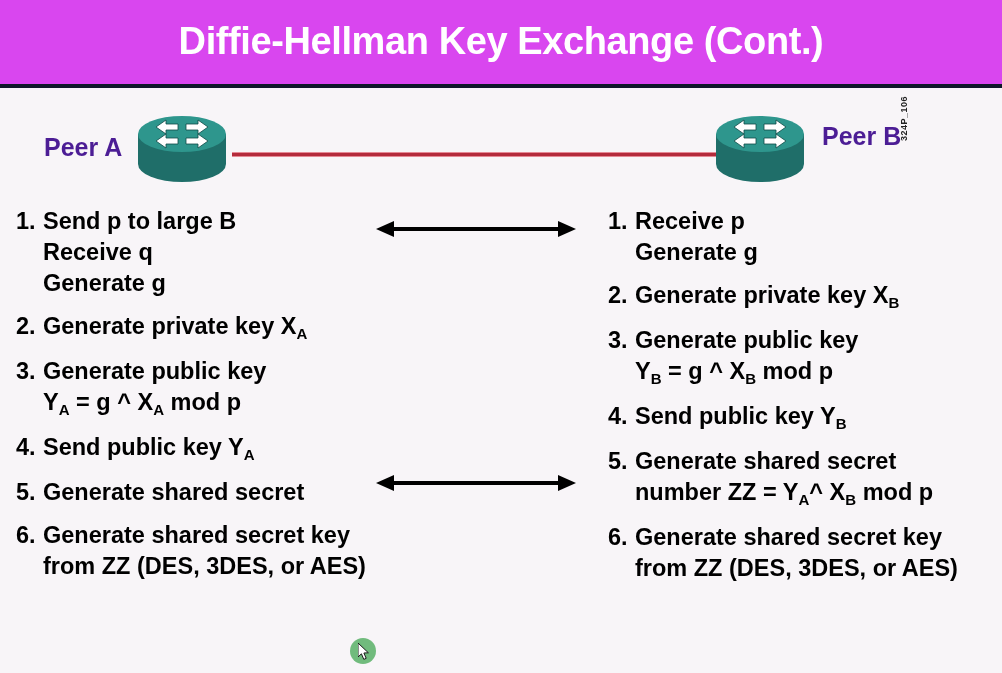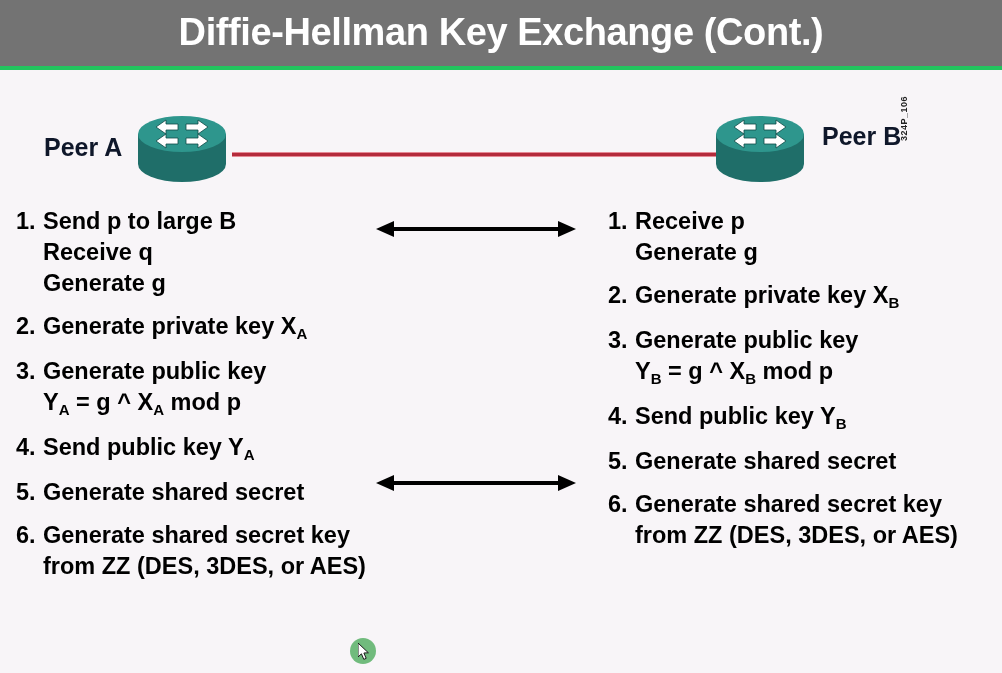--- a/index.html
+++ b/index.html
@@ -13,42 +13,42 @@
     font-family: "Liberation Sans", sans-serif;
     overflow: hidden;
     position: relative;
   }
 
   
   .header {
     position: absolute;
     left: 0; top: 0;
     width: 1002px;
-    height: 70px;
-    background: #737373;
-    border-bottom: 4px solid #22c55e;
+    height: 88px;
+    background: #d946ef;
+    border-bottom: 4px solid #0f172a;
     box-sizing: border-box;
   }
   .header-title {
     position: absolute;
     left: 0; top: 50%;
     transform: translateY(-52%);
     width: 1002px;
     text-align: center;
     color: #ffffff;
     font-size: 38px;
     font-weight: bold;
     letter-spacing: -0.4px;
     white-space: nowrap;
   }
   .peer-label {
     position: absolute;
     font-size: 25px;
     font-weight: bold;
-    color: #0f172a;
+    color: #4c1d95;
     white-space: nowrap;
   }
   .peer-a-label { left: 44px; top: 133px; }
   .peer-b-label { left: 822px; top: 122px; }
 
   .link-line {
     position: absolute;
     left: 232px;
     top: 152px;
     width: 484px;
@@ -274,20 +274,21 @@
     <div class="step">
       <div class="step-num">4.</div>
       <div class="step-lines">
         <div class="step-line">Send public key Y<sub>B</sub></div>
       </div>
     </div>
     <div class="step">
       <div class="step-num">5.</div>
       <div class="step-lines">
         <div class="step-line">Generate shared secret</div>
+        <div class="step-line">number ZZ = Y<sub>A</sub>^ X<sub>B</sub> mod p</div>
       </div>
     </div>
     <div class="step">
       <div class="step-num">6.</div>
       <div class="step-lines">
         <div class="step-line">Generate shared secret key</div>
         <div class="step-line">from ZZ (DES, 3DES, or AES)</div>
       </div>
     </div>
   </div>

